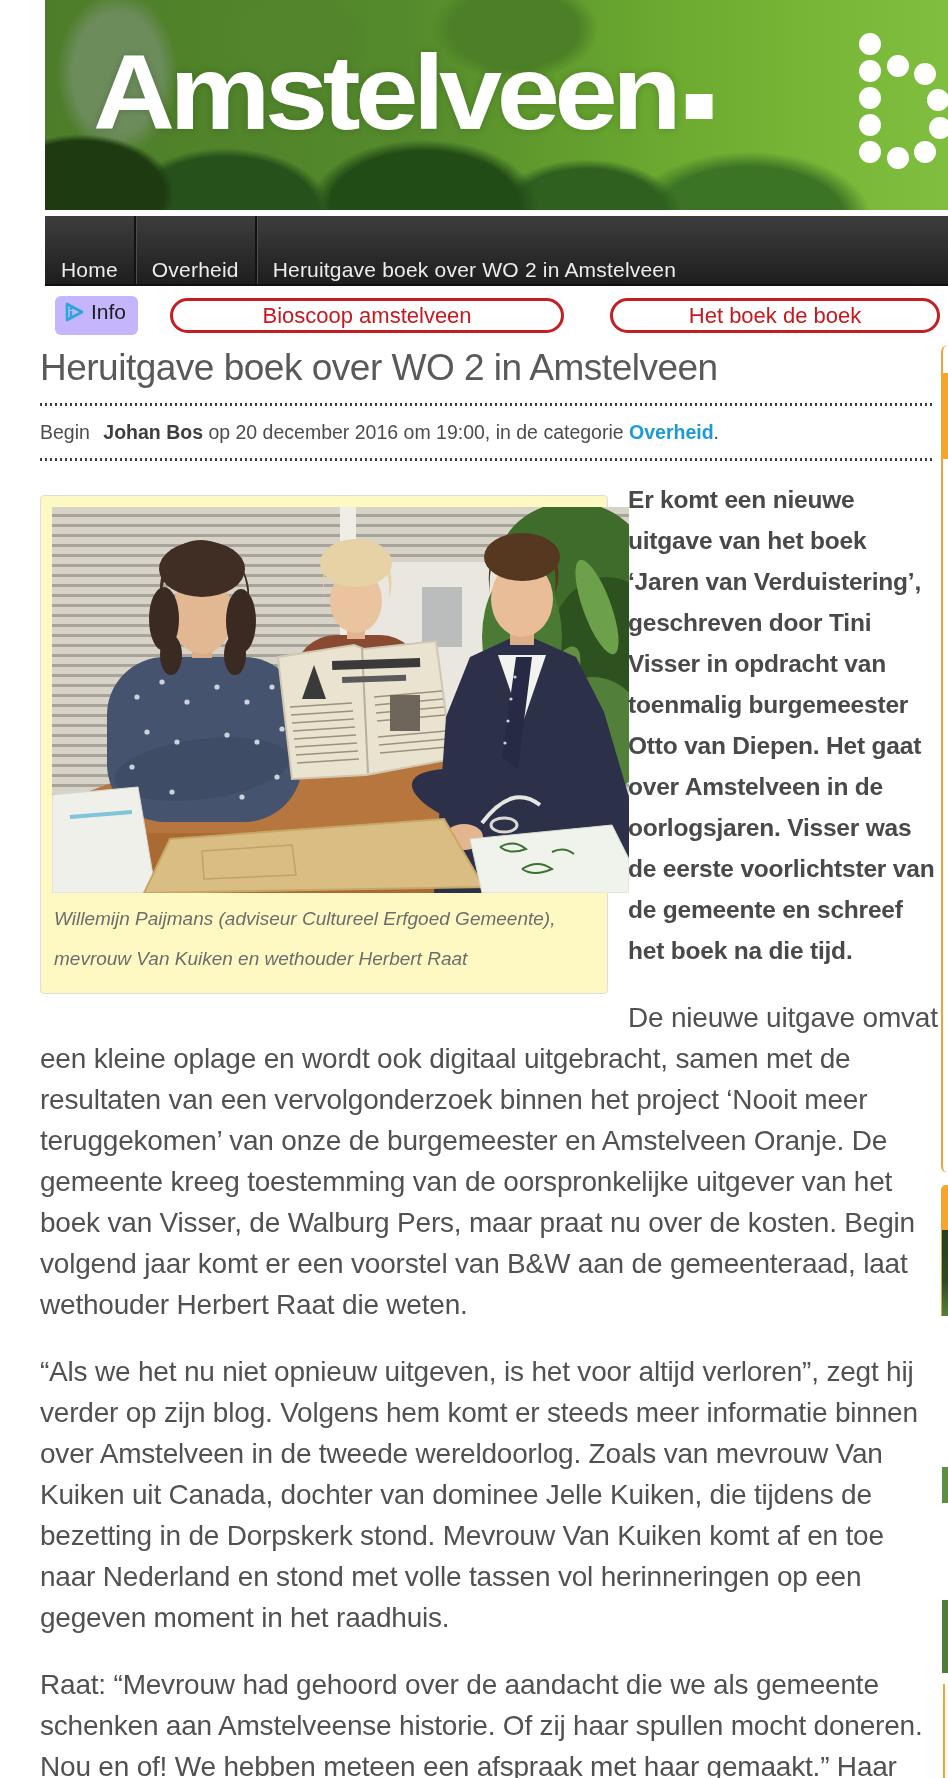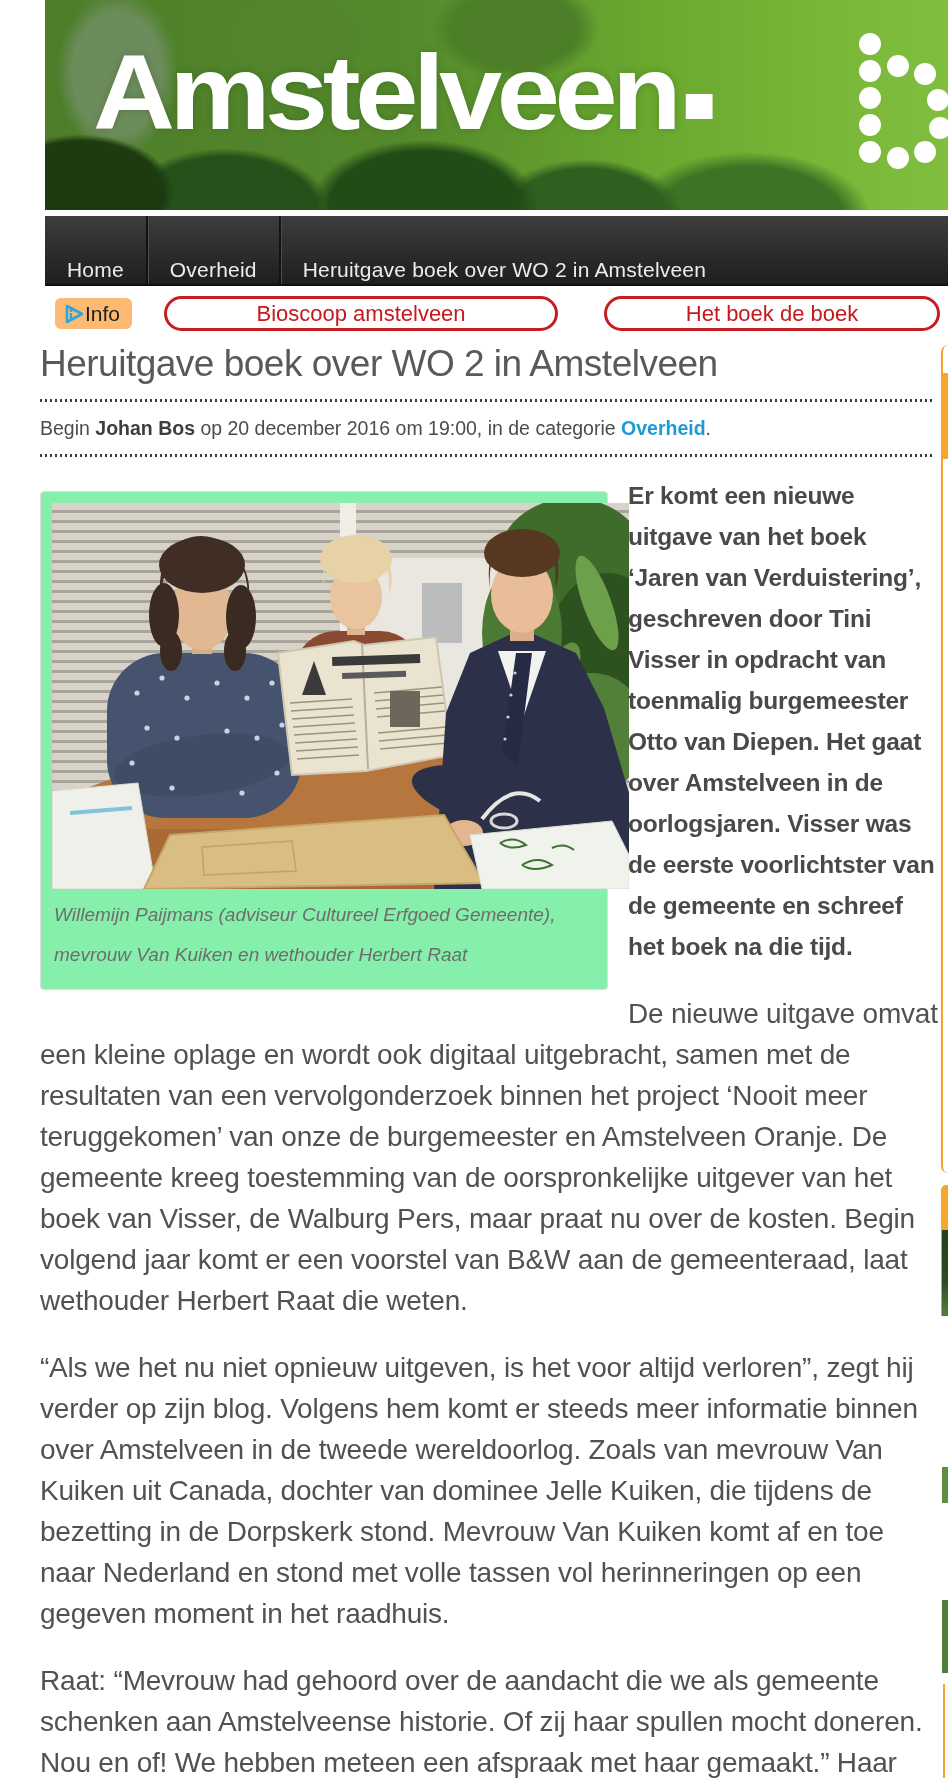--- a/index.html
+++ b/index.html
@@ -30,57 +30,57 @@
   }
   .logo-dot{display:inline-block;width:25px;height:25px;background:#fff;margin-left:9px;margin-bottom:10px;}
   .logo-bdots{position:absolute;right:-14px;top:22px;}
   
   .navbar{
     margin-left:45px;margin-top:6px;height:70px;display:flex;align-items:stretch;
     background:linear-gradient(#3d3d3d,#1e1e1e);
     border-bottom:2px solid #101010;box-sizing:border-box;
   }
   .nav-item{
-    display:flex;align-items:center;padding:0 22px;
+    display:flex;align-items:center;padding:0 16px;
     color:#ececec;font-size:21px;letter-spacing:.2px;cursor:pointer;white-space:nowrap;margin-top:39px;
   }
   .nav-sep{width:2px;background:#121212;box-shadow:1px 0 0 #4d4d4d;}
   
   .adrow{margin:10px 8px 0 55px;display:flex;align-items:center;}
   .info-btn{
-    height:31px;padding:0 12px 0 8px;background:#fdba74;border-radius:6px;
-    display:flex;align-items:center;gap:0;font-size:21px;color:#1c1c1c;cursor:pointer;
+    height:31px;padding:0 12px 8px 8px;background:#c4b5fd;border-radius:6px;
+    display:flex;align-items:center;gap:6px;font-size:21px;color:#1c1c1c;cursor:pointer;
   }
   .pill{
     height:29px;border:3px solid #c41d22;border-radius:19px;
     display:flex;align-items:center;justify-content:center;
     color:#c6181d;font-size:22px;cursor:pointer;
   }
   .pill-1{margin-left:32px;width:388px;text-align:right;}
   .pill-2{margin-left:46px;flex:1;}
   
   .title{
     margin:11px 0 0 40px;font-size:37px;font-weight:400;color:#58595b;
     letter-spacing:-.5px;line-height:1.2;
   }
   .dotline{
     margin-left:40px;width:893px;height:3px;
     background:repeating-linear-gradient(90deg,#3c3c3c 0 2px,rgba(0,0,0,0) 2px 5px);
   }
   .dotline.d1{margin-top:13px;}
   .dotline.d2{margin-top:13px;}
   .byline{margin:13px 0 0 40px;font-size:19.5px;color:#4c4c4c;line-height:26px;}
-  .byline b{color:#3e3e3e;}
+  .byline b{color:#3e3e3e;margin-left:8px;}
   .cat-link{color:#1c9ad6;font-weight:bold;cursor:pointer;}
   
   .article{margin:0 0 0 40px;width:900px;}
   .article:after{content:"";display:block;clear:both;}
   figure.photo-box{
     float:left;margin:16px 20px 10px 0;width:568px;box-sizing:border-box;
-    background:#86efac;border:1px solid #dedede;border-radius:4px;padding:11px 11px 9px 11px;
+    background:#fef9c3;border:1px solid #dedede;border-radius:4px;padding:11px 11px 9px 11px;
   }
   .photo-frame{width:577px;height:386px;overflow:hidden;background:#cfc9bf;}
   figcaption{margin-top:12px;padding:0 2px;}
   .cap-line{font-size:19px;font-style:italic;color:#6d6d6d;line-height:1.5;margin-bottom:11px;}
   p.lead{margin:18px 0 0 0;font-weight:bold;font-size:24.5px;line-height:41px;color:#494949;letter-spacing:-.2px;}
   p.bodytext{margin:26px 0 0 0;font-size:28px;line-height:41px;color:#515151;letter-spacing:-.2px;}
   
   .sliver{position:absolute;z-index:5;}
   .sl-box1{left:941px;top:345px;width:7px;height:828px;border-left:2px solid #f2a237;border-radius:8px 0 0 8px;box-sizing:border-box;}
   .sl-thumb{left:941px;top:373px;width:7px;height:86px;background:#f6a62f;border-radius:4px 0 0 4px;}

